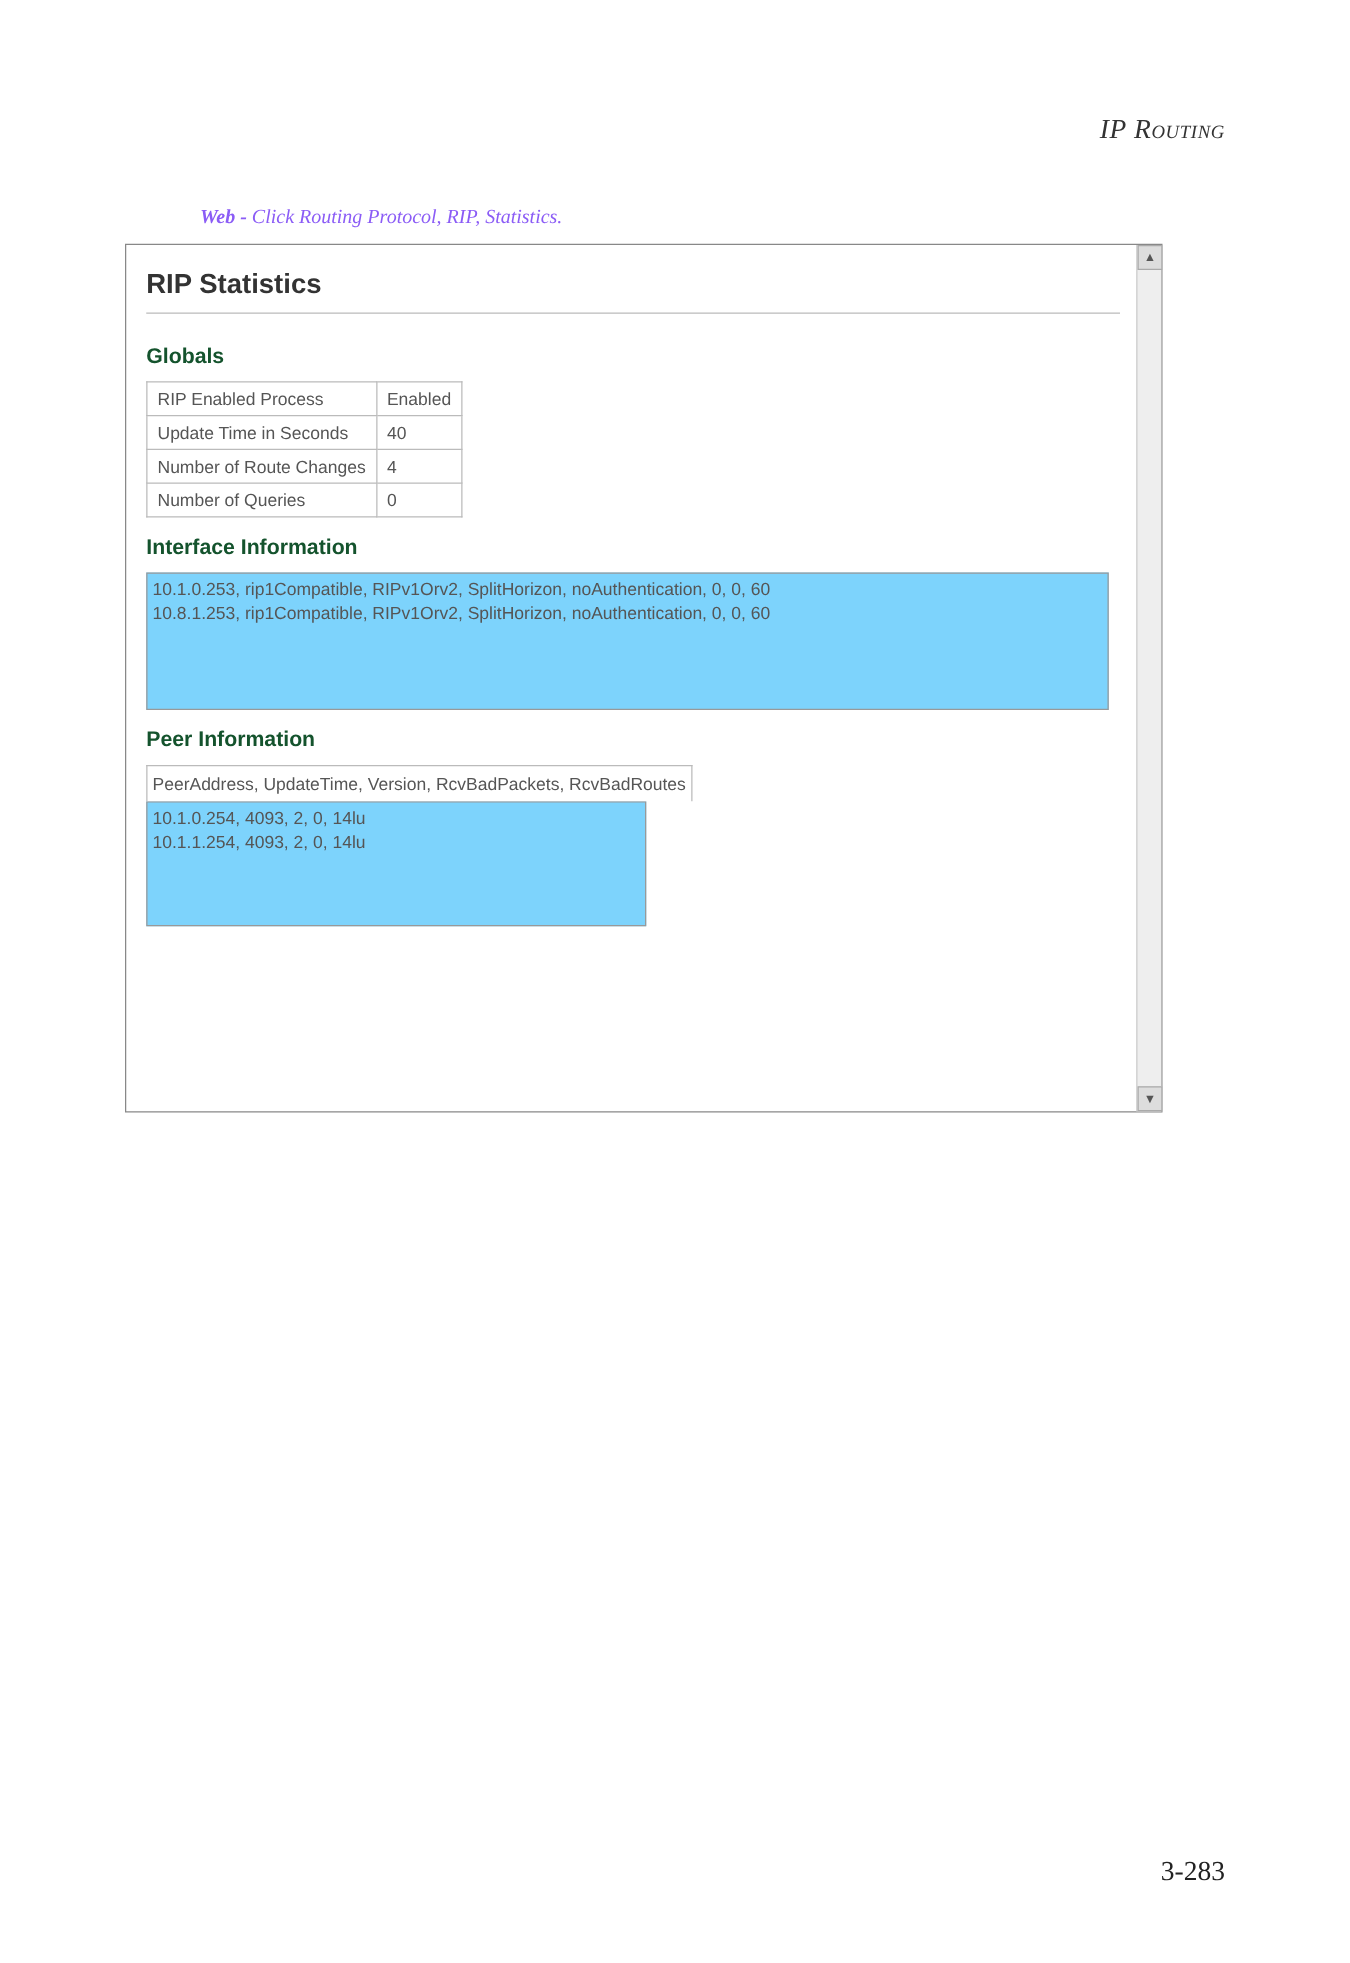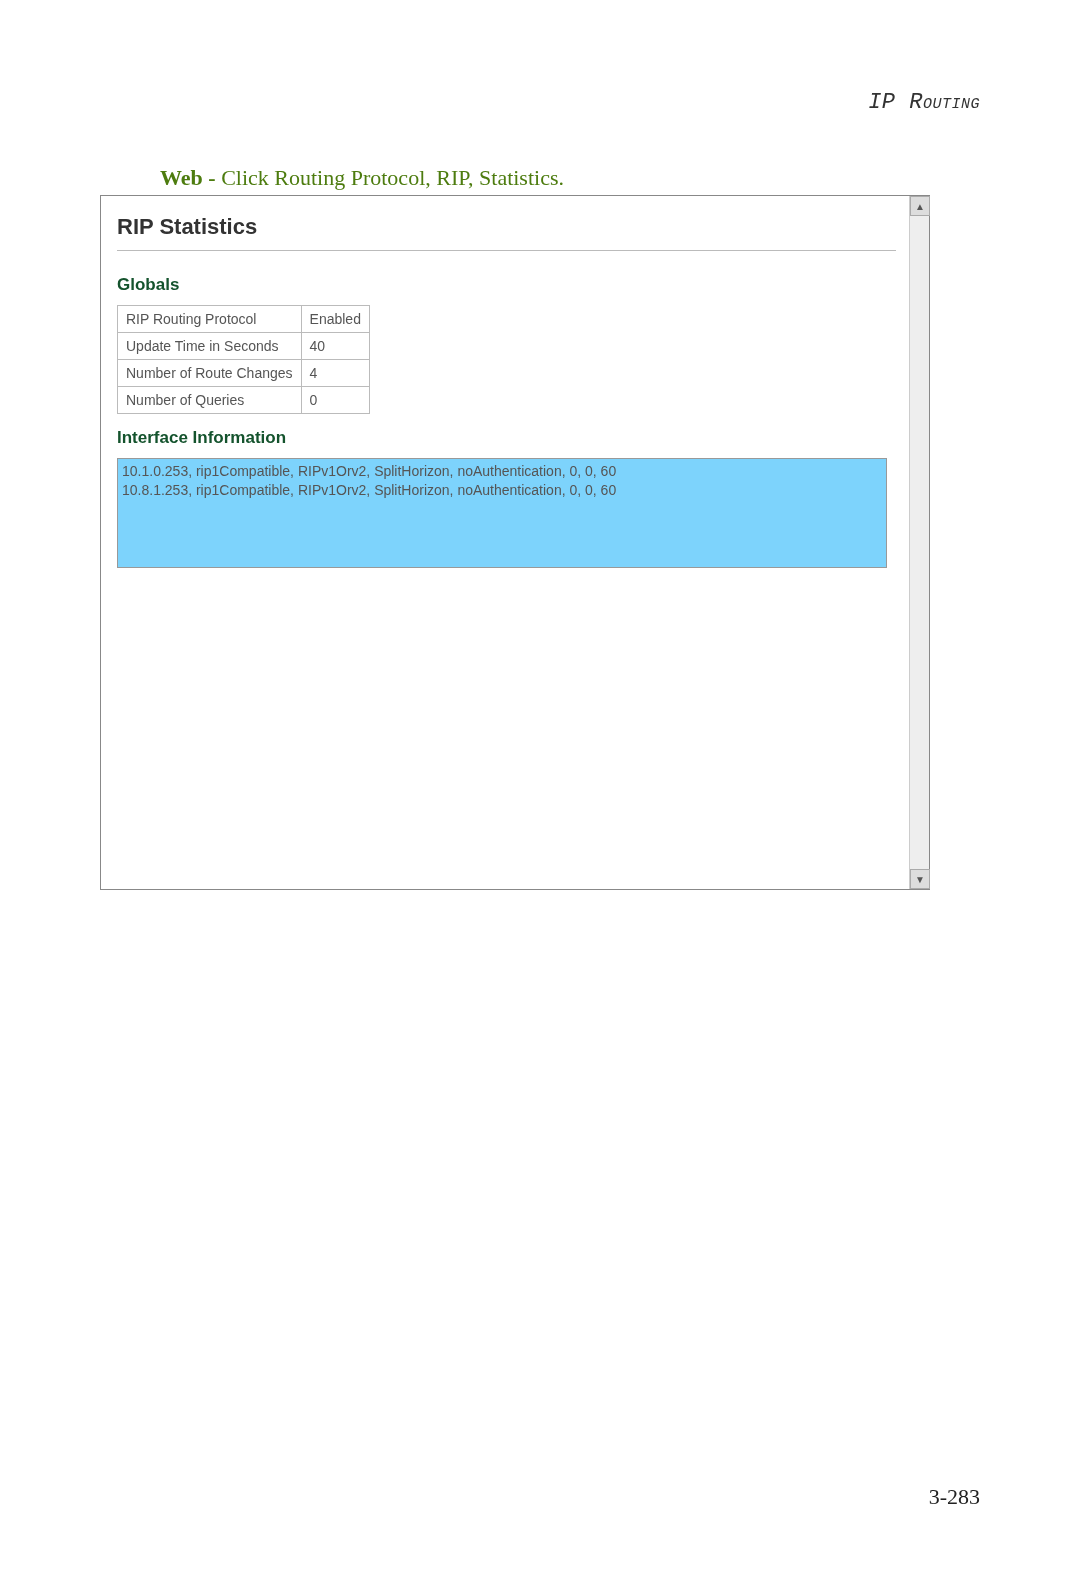--- a/index.html
+++ b/index.html
@@ -14,28 +14,28 @@
   }
   .page-header {
     position: absolute;
     top: 90px;
     right: 100px;
     font-style: italic;
     font-variant: small-caps;
     font-size: 22px;
     color: #333;
     letter-spacing: 0.5px;
-    font-family: Liberation Mono, monospace;
   }
   .instruction {
     position: absolute;
     top: 165px;
     left: 160px;
-    font-size: 22px;
-    color: #4d7c0f;
+    font-size: 16px;
+    color: #8b5cf6;
+    font-style: italic;
   }
   .instruction .bold { font-weight: bold; }
   .panel-wrap {
     position: absolute;
     top: 195px;
     left: 100px;
     width: 830px;
     height: 695px;
     border: 1px solid #888;
   }
@@ -147,21 +147,21 @@
 <div class="panel-wrap">
   <div class="panel-inner">
 
     <h1 class="main-title">RIP Statistics</h1>
     <hr class="rule">
 
     <h2 class="sub">Globals</h2>
     <table class="globals">
       <tbody>
           <tr>
-        <td>RIP Routing Protocol</td>
+        <td>RIP Enabled Process</td>
         <td>Enabled</td>
       </tr>
       <tr>
         <td>Update Time in Seconds</td>
         <td>40</td>
       </tr>
       <tr>
         <td>Number of Route Changes</td>
         <td>4</td>
       </tr>
@@ -171,20 +171,30 @@
       </tr>
     </tbody>
       </table>
 
     <h2 class="sub">Interface Information</h2>
     <div class="listbox interface-box">
       <div class="row">10.1.0.253, rip1Compatible, RIPv1Orv2, SplitHorizon, noAuthentication, 0, 0, 60</div>
       <div class="row">10.8.1.253, rip1Compatible, RIPv1Orv2, SplitHorizon, noAuthentication, 0, 0, 60</div>
     </div>
 
+    <div class="peer-wrap">
+      <h2 class="sub">Peer Information</h2>
+      <div class="peer-header-wrap">
+        <div class="info-header">PeerAddress, UpdateTime, Version, RcvBadPackets, RcvBadRoutes</div>
+      </div>
+      <div class="listbox peer-box">
+        <div class="row">10.1.0.254, 4093, 2, 0, 14lu</div>
+        <div class="row">10.1.1.254, 4093, 2, 0, 14lu</div>
+      </div>
+    </div>
 
   </div>
   <div class="scroll-track">
     <div class="scroll-btn">
       <span>▲</span>
     </div>
     <div class="scroll-btn">
       <span>▼</span>
     </div>
   </div>

